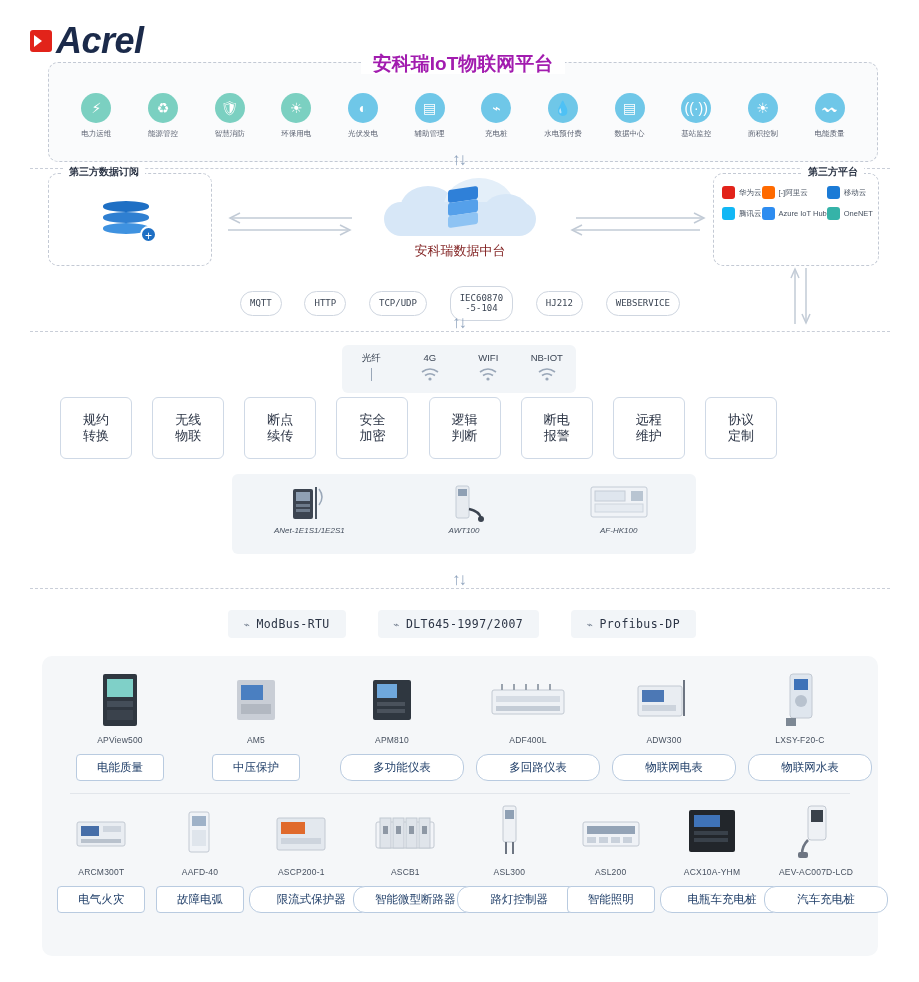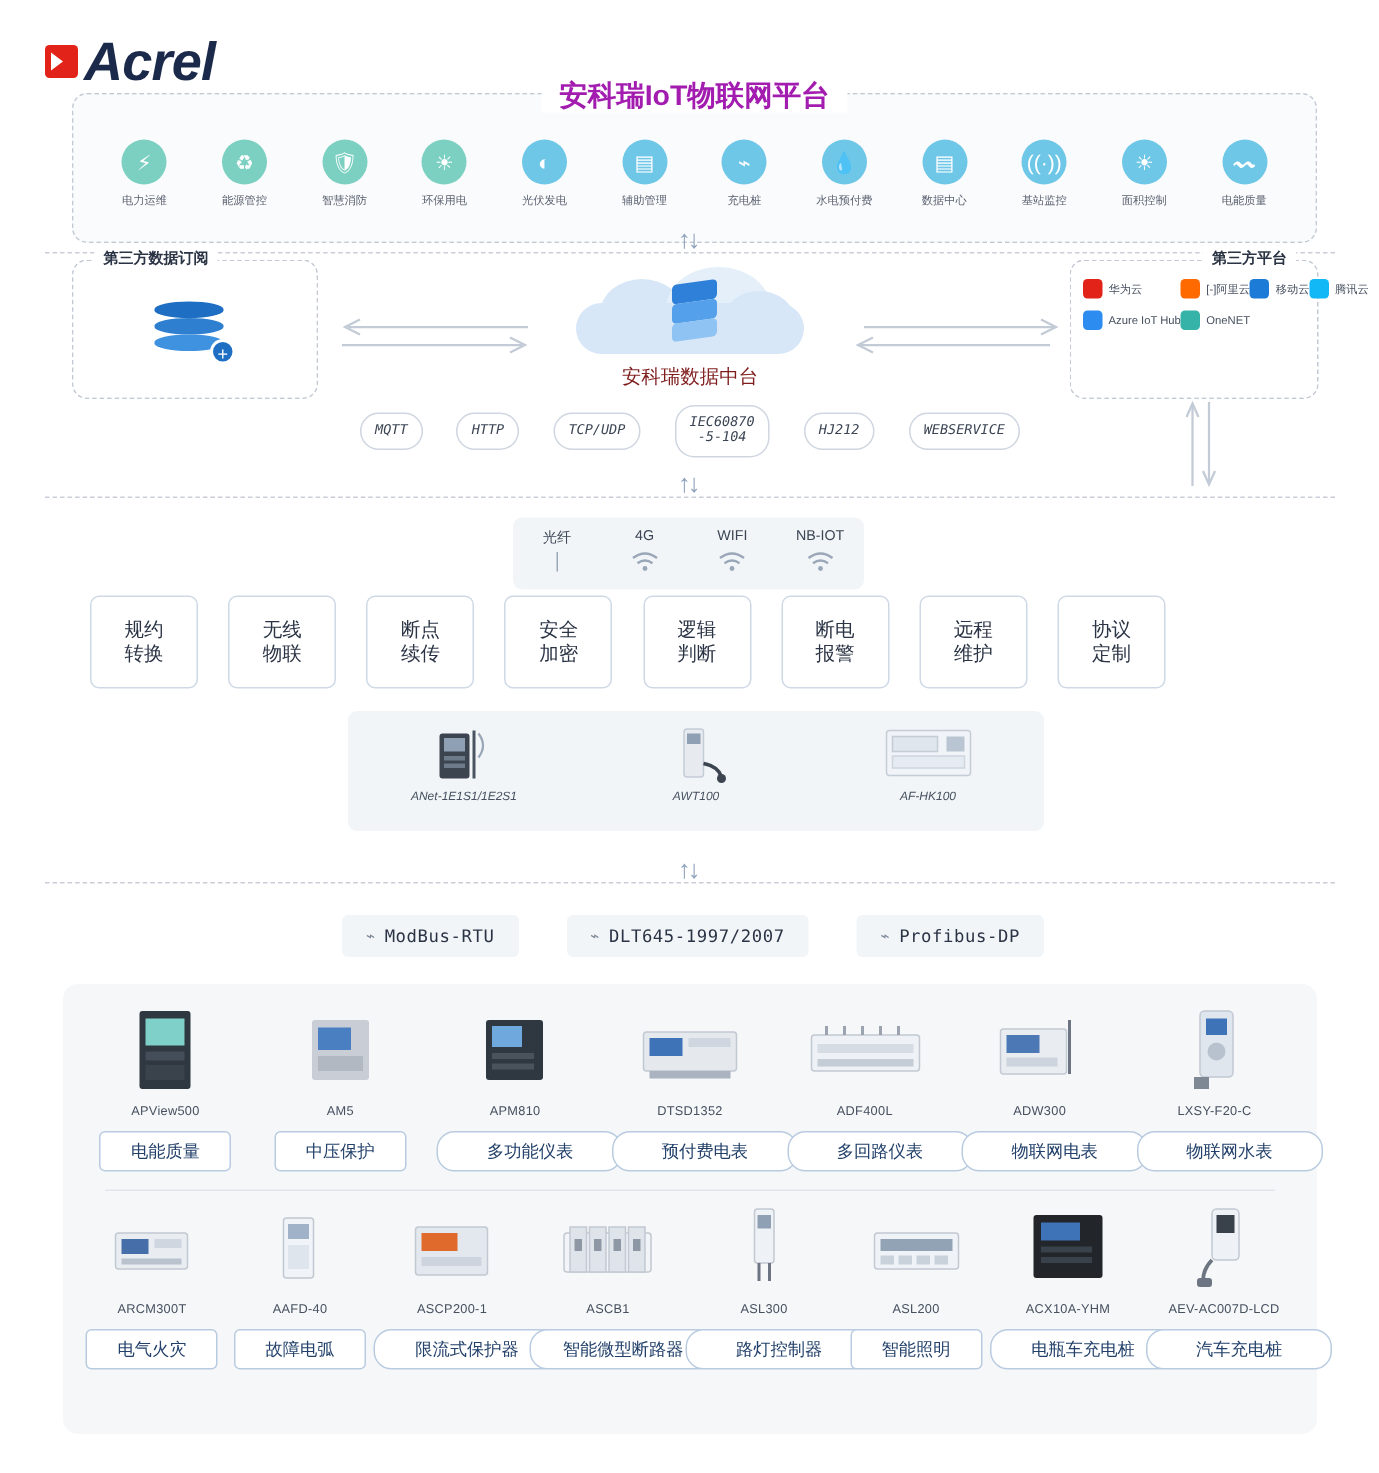--- a/index.html
+++ b/index.html
@@ -189,42 +189,41 @@
     color: #7f1d1d;
     margin-top: 2px;
   }
 
   
   #tpp-panel { left: 713px; top: 173px; width: 166px; height: 93px; background:#ffffff; }
   #tpp-grid {
     position: absolute;
     left: 8px; right: 16px; top: 12px;
     display: grid;
-    grid-template-columns: 1fr 1fr 1fr 1fr;
+    grid-template-columns: 1fr 1fr 1fr;
     grid-row-gap: 8px;
   }
   .tpp-item {
     display: flex; align-items: center; gap: 4px;
     font-size: 7.5px; color: #46505f;
     white-space: nowrap;
   }
   .tpp-dot {
     width: 13px; height: 13px; border-radius: 3px;
     flex: 0 0 13px;
   }
 
   
   #proto-row {
     position: absolute;
-    left: 240px; top: 270px;
+    left: 240px; top: 286px;
     width: 440px;
     display: flex;
     justify-content: space-between;
     align-items: center;
-    font-style: italic;
   }
   .pill {
     border: 1px solid #cfd6e0;
     border-radius: 13px;
     background: #fff;
     color: #3b4554;
     font-size: 9px;
     font-family: "DejaVu Sans Mono", monospace;
     padding: 6px 9px;
     text-align: center;
@@ -669,32 +668,20 @@
           <div class="prod-img">
             <svg width="54" height="56" viewBox="0 0 54 56">
               <rect x="8" y="8" width="38" height="40" rx="2" fill="#2f3740"></rect>
               <rect x="12" y="12" width="20" height="14" fill="#6fa8dc"></rect>
               <rect x="12" y="30" width="28" height="4" fill="#4a525c"></rect>
               <rect x="12" y="37" width="28" height="4" fill="#4a525c"></rect>
             </svg>
           </div>
           <div class="prod-model">APM810</div>
           <div class="prod-tag wide">多功能仪表</div>
-        </div>
-        <div class="prod">
-          <div class="prod-img">
-            <svg width="70" height="56" viewBox="0 0 70 56">
-              <rect x="4" y="16" width="62" height="26" rx="2" fill="#e5e9ee" stroke="#c2c9d2"></rect>
-              <rect x="8" y="20" width="22" height="12" fill="#3f73b8"></rect>
-              <rect x="34" y="20" width="28" height="6" fill="#cfd6df"></rect>
-              <rect x="8" y="42" width="54" height="5" fill="#aab3bf"></rect>
-            </svg>
-          </div>
-          <div class="prod-model">DTSD1352</div>
-          <div class="prod-tag wide">预付费电表</div>
         </div>
         <div class="prod">
           <div class="prod-img">
             <svg width="80" height="56" viewBox="0 0 80 56">
               <rect x="4" y="18" width="72" height="24" rx="2" fill="#eef1f5" stroke="#c2c9d2"></rect>
               <g fill="none" stroke="#9aa3ae" stroke-width="2">
                 <path d="M14 18 v-6"></path>
                 <path d="M26 18 v-6"></path>
                 <path d="M38 18 v-6"></path>
                 <path d="M50 18 v-6"></path>

